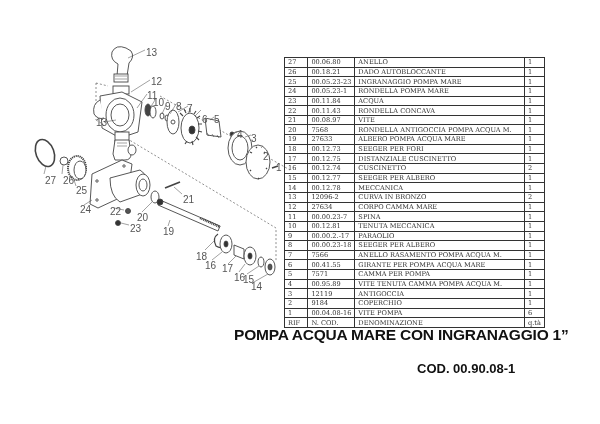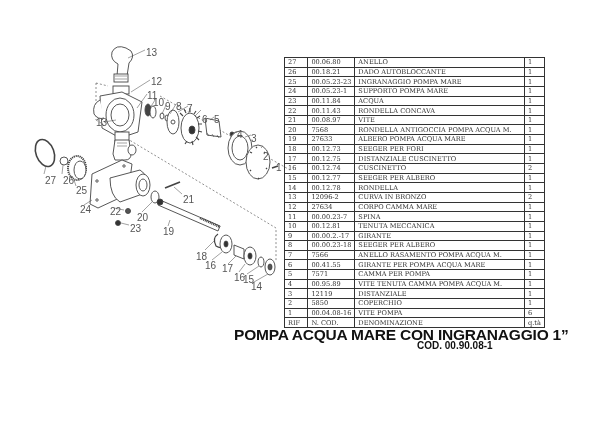--- a/index.html
+++ b/index.html
@@ -6,21 +6,21 @@
   body { width: 600px; height: 424px; position: relative; overflow: hidden; font-family: "DejaVu Serif", serif; }
   #diagram { position: absolute; left: 0; top: 0; width: 290px; height: 300px; }
   .callout { position: absolute; font-family: "Liberation Sans", sans-serif; font-size: 10px; color: #555; line-height: 10px; }
   #parts-table { position: absolute; left: 284px; top: 57px; width: 261px; border-collapse: collapse; font-family: "DejaVu Serif", serif; font-size: 6.6px; color: #333; }
   #parts-table td { border: 1px solid #333; height: 8.65px; padding: 0 3px; line-height: 8px; white-space: nowrap; overflow: hidden; }
   #parts-table td.c1 { width: 17px; }
   #parts-table td.c2 { width: 37px; }
   #parts-table td.c3 { width: 164px; margin-top: 16px; }
   #parts-table td.c4 { width: 13px; }
   #title { position: absolute; left: 234px; top: 326px; font-family: "Liberation Sans", sans-serif; font-weight: bold; font-size: 15.5px; color: #111; letter-spacing: -0.2px; white-space: nowrap; }
-  #code { position: absolute; left: 417px; top: 340px; font-family: "Liberation Sans", sans-serif; font-weight: bold; font-size: 10px; color: #111; white-space: nowrap; }
+  #code { position: absolute; left: 417px; top: 361px; font-family: "Liberation Sans", sans-serif; font-weight: bold; font-size: 13px; color: #111; white-space: nowrap; }
 </style>
 </head>
 <body>
 
 <svg id="diagram" viewBox="0 0 290 300" width="290" height="300" xmlns="http://www.w3.org/2000/svg">
   <g fill="none" stroke="#444" stroke-width="0.9">
 
     <path d="M96 83 L96 120 M96 83 L108 86" stroke-dasharray="2,2" stroke-width="0.6"></path>
     <path d="M96 120 L276 228 L276 262" stroke-dasharray="2,2" stroke-width="0.6"></path>
     <path d="M160 96 L290 170" stroke-dasharray="2,2" stroke-width="0.6"></path>
@@ -173,21 +173,21 @@
       </tr>
       <tr>
         <td class="c1">25</td>
         <td class="c2">00.05.23-23</td>
         <td class="c3">INGRANAGGIO POMPA MARE</td>
         <td class="c4">1</td>
       </tr>
       <tr>
         <td class="c1">24</td>
         <td class="c2">00.05.23-1</td>
-        <td class="c3">SUPPORTO POMPA MARE</td>
+        <td class="c3">RONDELLA POMPA MARE</td>
         <td class="c4">1</td>
       </tr>
       <tr>
         <td class="c1">23</td>
         <td class="c2">00.11.84</td>
         <td class="c3">ACQUA</td>
         <td class="c4">1</td>
       </tr>
       <tr>
         <td class="c1">22</td>
@@ -233,21 +233,21 @@
       </tr>
       <tr>
         <td class="c1">15</td>
         <td class="c2">00.12.77</td>
         <td class="c3">SEEGER PER ALBERO</td>
         <td class="c4">1</td>
       </tr>
       <tr>
         <td class="c1">14</td>
         <td class="c2">00.12.78</td>
-        <td class="c3">RONDELLA</td>
+        <td class="c3">MECCANICA</td>
         <td class="c4">1</td>
       </tr>
       <tr>
         <td class="c1">13</td>
         <td class="c2">12096-2</td>
         <td class="c3">CURVA IN BRONZO</td>
         <td class="c4">2</td>
       </tr>
       <tr>
         <td class="c1">12</td>
@@ -263,21 +263,21 @@
       </tr>
       <tr>
         <td class="c1">10</td>
         <td class="c2">00.12.81</td>
         <td class="c3">TENUTA MECCANICA</td>
         <td class="c4">1</td>
       </tr>
       <tr>
         <td class="c1">9</td>
         <td class="c2">00.00.2.-17</td>
-        <td class="c3">GIRANTE</td>
+        <td class="c3">PARAOLIO</td>
         <td class="c4">1</td>
       </tr>
       <tr>
         <td class="c1">8</td>
         <td class="c2">00.00.23-18</td>
         <td class="c3">SEEGER PER ALBERO</td>
         <td class="c4">1</td>
       </tr>
       <tr>
         <td class="c1">7</td>
@@ -299,26 +299,26 @@
       </tr>
       <tr>
         <td class="c1">4</td>
         <td class="c2">00.95.89</td>
         <td class="c3">VITE TENUTA CAMMA POMPA ACQUA M.</td>
         <td class="c4">1</td>
       </tr>
       <tr>
         <td class="c1">3</td>
         <td class="c2">12119</td>
-        <td class="c3">DISTANZIALE</td>
+        <td class="c3">ANTIGOCCIA</td>
         <td class="c4">1</td>
       </tr>
       <tr>
         <td class="c1">2</td>
-        <td class="c2">5850</td>
+        <td class="c2">9184</td>
         <td class="c3">COPERCHIO</td>
         <td class="c4">1</td>
       </tr>
       <tr>
         <td class="c1">1</td>
         <td class="c2">00.04.08-16</td>
         <td class="c3">VITE POMPA</td>
         <td class="c4">6</td>
       </tr>
     </tbody>

